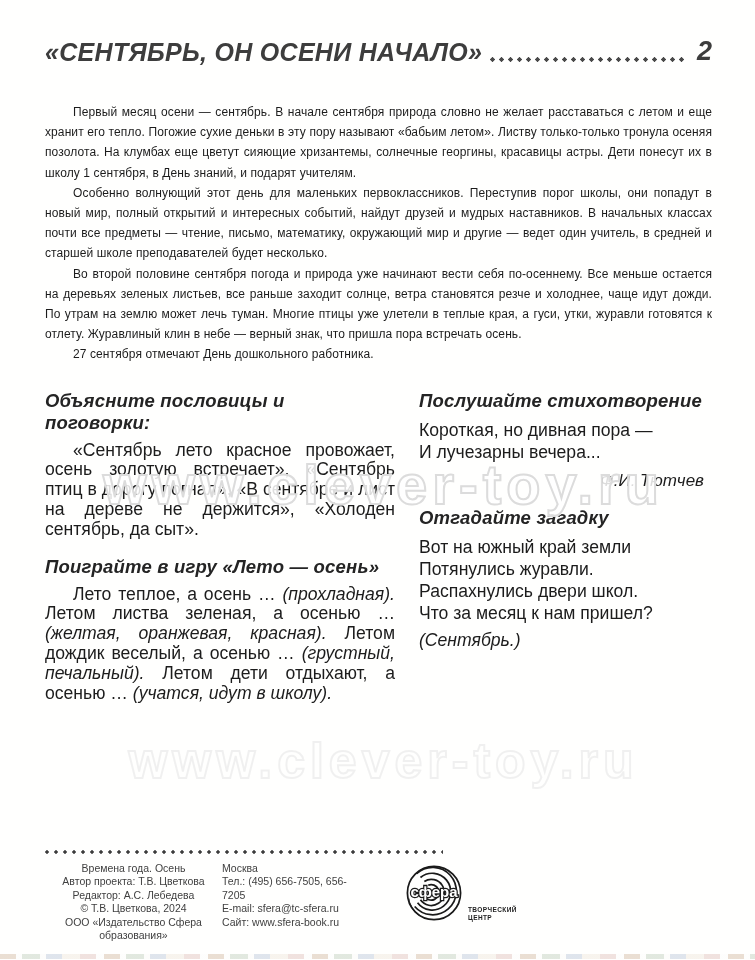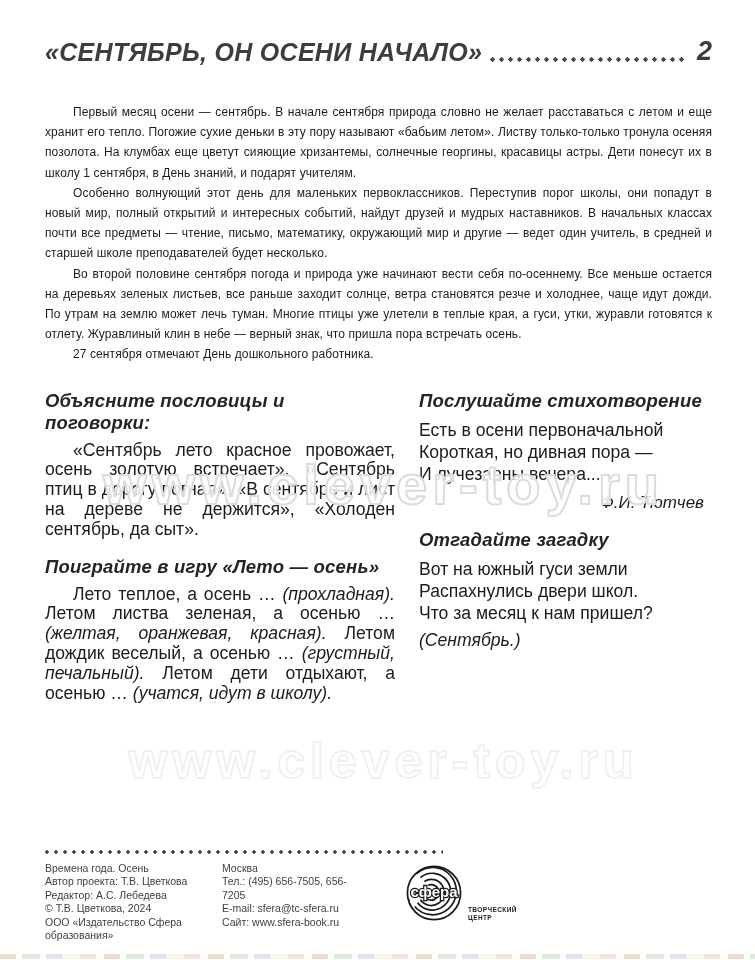--- a/index.html
+++ b/index.html
@@ -66,21 +66,21 @@
   
   .footer{position:absolute;left:45px;right:43px;top:850px;z-index:2;}
   .dots-rule{
     width:398px;height:4px;
     background-image:radial-gradient(circle at 2px 2px,#3c3c3c 1.5px,transparent 1.8px);
     background-size:9px 4px;background-repeat:repeat-x;
     margin-bottom:8px;
   }
   .footer-cols{display:flex;align-items:flex-start;}
   .fcol{font-size:10.5px;line-height:13.4px;color:#3f3f3f;}
-  .fcol-1{width:177px;flex:none;}
+  .fcol-1{width:177px;flex:none;text-align:center;}
   .fcol-2{width:140px;flex:none;}
   .logo-wrap{display:flex;align-items:flex-end;margin-left:43px;margin-top:2px;}
   .logo-caption{margin-left:5px;font-size:6.5px;font-weight:bold;color:#222;
     letter-spacing:.4px;line-height:8px;}
 
   
   .bottom-strip{
     position:absolute;left:0;right:0;bottom:1px;height:5px;opacity:.45;
     background:repeating-linear-gradient(90deg,
       rgba(189,153,118,.7) 0 16px, rgba(240,240,238,.2) 16px 22px,
@@ -122,29 +122,29 @@
 
         <section class="sect second">
           <h3>Поиграйте в игру «Лето — осень»</h3>
           <p class="body"><span>Лето теплое, а осень … </span><span class="it">(прохладная).</span><span> Летом листва зеленая, а осенью … </span><span class="it">(желтая, оранжевая, красная).</span><span> Летом дождик веселый, а осенью … </span><span class="it">(грустный, печальный).</span><span> Летом дети отдыхают, а осенью … </span><span class="it">(учатся, идут в школу).</span></p>
         </section>
       </div>
 
       <div class="col-right">
         <section class="sect">
           <h3>Послушайте стихотворение</h3>
-          <div class="pline">Есть в осени первоначальной</div>
           <div class="pline">Короткая, но дивная пора —</div>
           <div class="pline">И лучезарны вечера...</div>
           <div class="author">Ф.И. Тютчев</div>
         </section>
 
         <section class="sect second">
           <h3>Отгадайте загадку</h3>
-          <div class="pline">Вот на южный гуси земли</div>
+          <div class="pline">Вот на южный край земли</div>
+          <div class="pline">Потянулись журавли.</div>
           <div class="pline">Распахнулись двери школ.</div>
           <div class="pline">Что за месяц к нам пришел?</div>
           <div class="answer">(Сентябрь.)</div>
         </section>
       </div>
 
     </div>
   </div>
 
   <footer class="footer">

